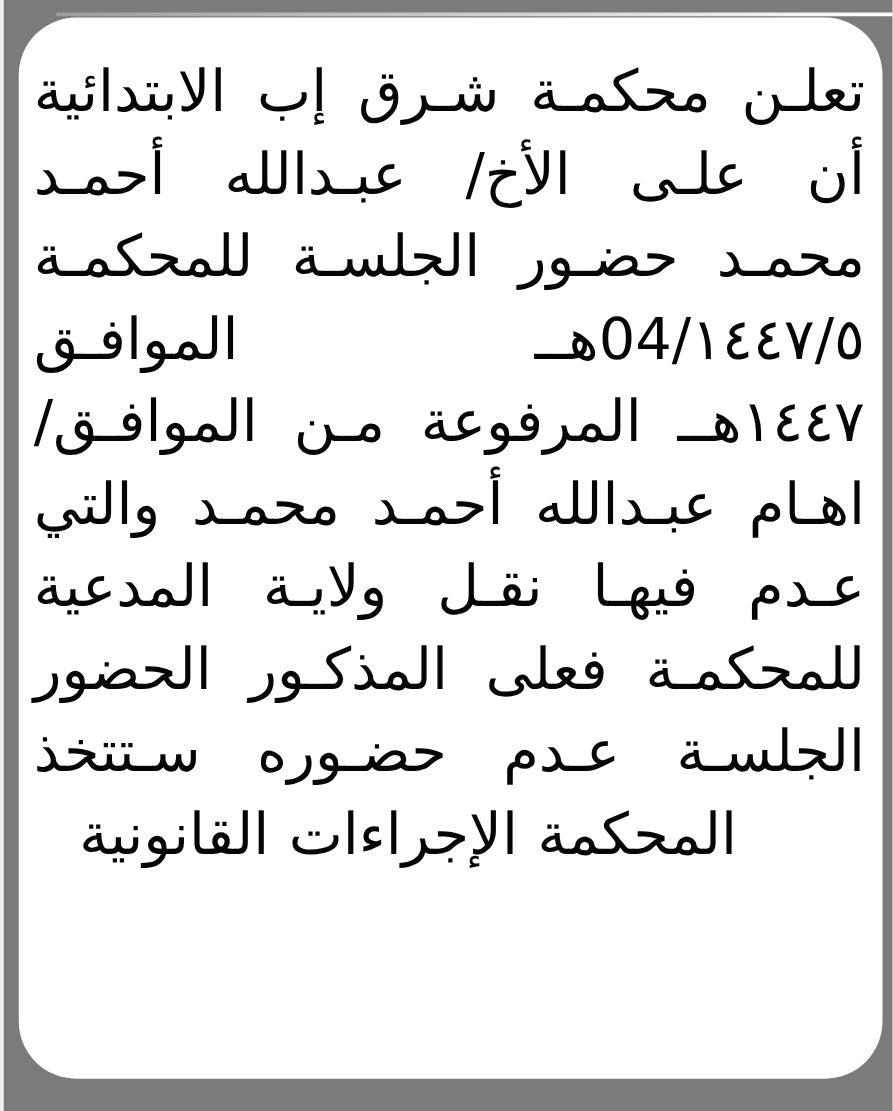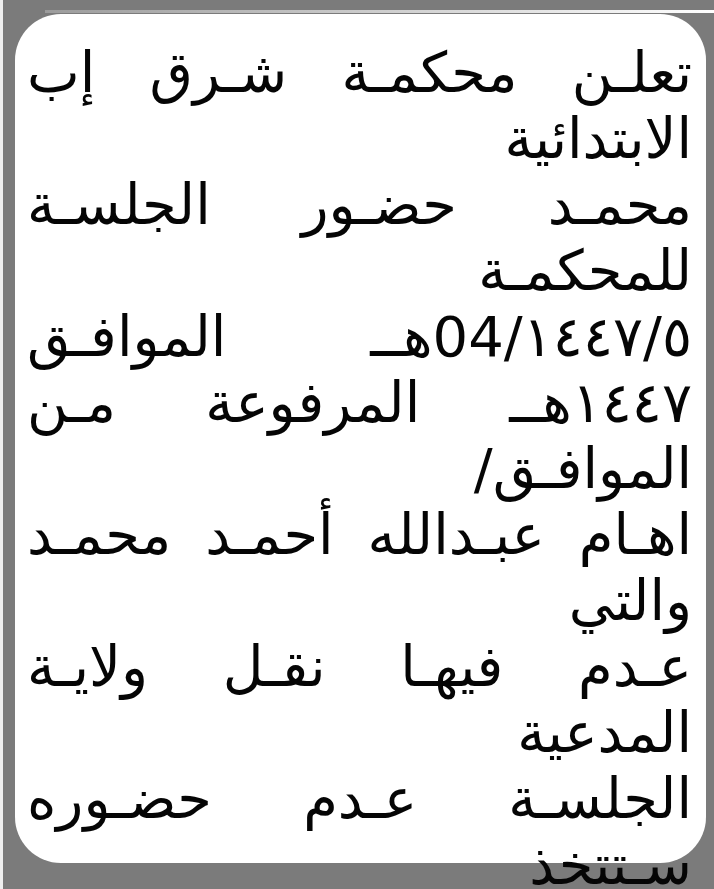--- a/index.html
+++ b/index.html
@@ -37,21 +37,21 @@
       width: 691px;
       height: 849px;
       box-sizing: border-box;
       background: #ffffff;
       border-radius: 46px;
       padding: 26px 14px 0 12px;
       direction: rtl;
       color: #050505;
     }
     .notice-line {
-      font-size: 56px;
+      font-size: 46px;
       line-height: 66px;
       font-weight: normal;
       text-align: justify;
       text-align-last: justify;
       -moz-text-align-last: justify;
       letter-spacing: 0;
       word-spacing: 1px;
     }
     .notice-line.last {
       text-align: center;
@@ -62,19 +62,22 @@
     }
   </style>
 </head>
 <body>
 
 <div class="edge-left"></div>
 <div class="edge-top"></div>
 
 <div class="notice-card">
   <div class="notice-line">تعلـن محكمـة شـرق إب الابتدائية</div>
+  <div class="notice-line">أن علـى الأخ/ عبـدالله أحمـد</div>
   <div class="notice-line">محمـد حضـور الجلسـة للمحكمـة</div>
   <div class="notice-line">١٤٤٧/٥/04هــ الموافـق</div>
   <div class="notice-line">١٤٤٧هــ المرفوعة مـن الموافـق/</div>
   <div class="notice-line">اهـام عبـدالله أحمـد محمـد والتي</div>
   <div class="notice-line">عـدم فيهـا نقـل ولايـة المدعية</div>
+  <div class="notice-line">للمحكمـة فعلى المذكـور الحضور</div>
   <div class="notice-line">الجلسـة عـدم حضـوره سـتتخذ</div>
+  <div class="notice-line last">المحكمة الإجراءات القانونية</div>
 </div>
 
 </body></html>

